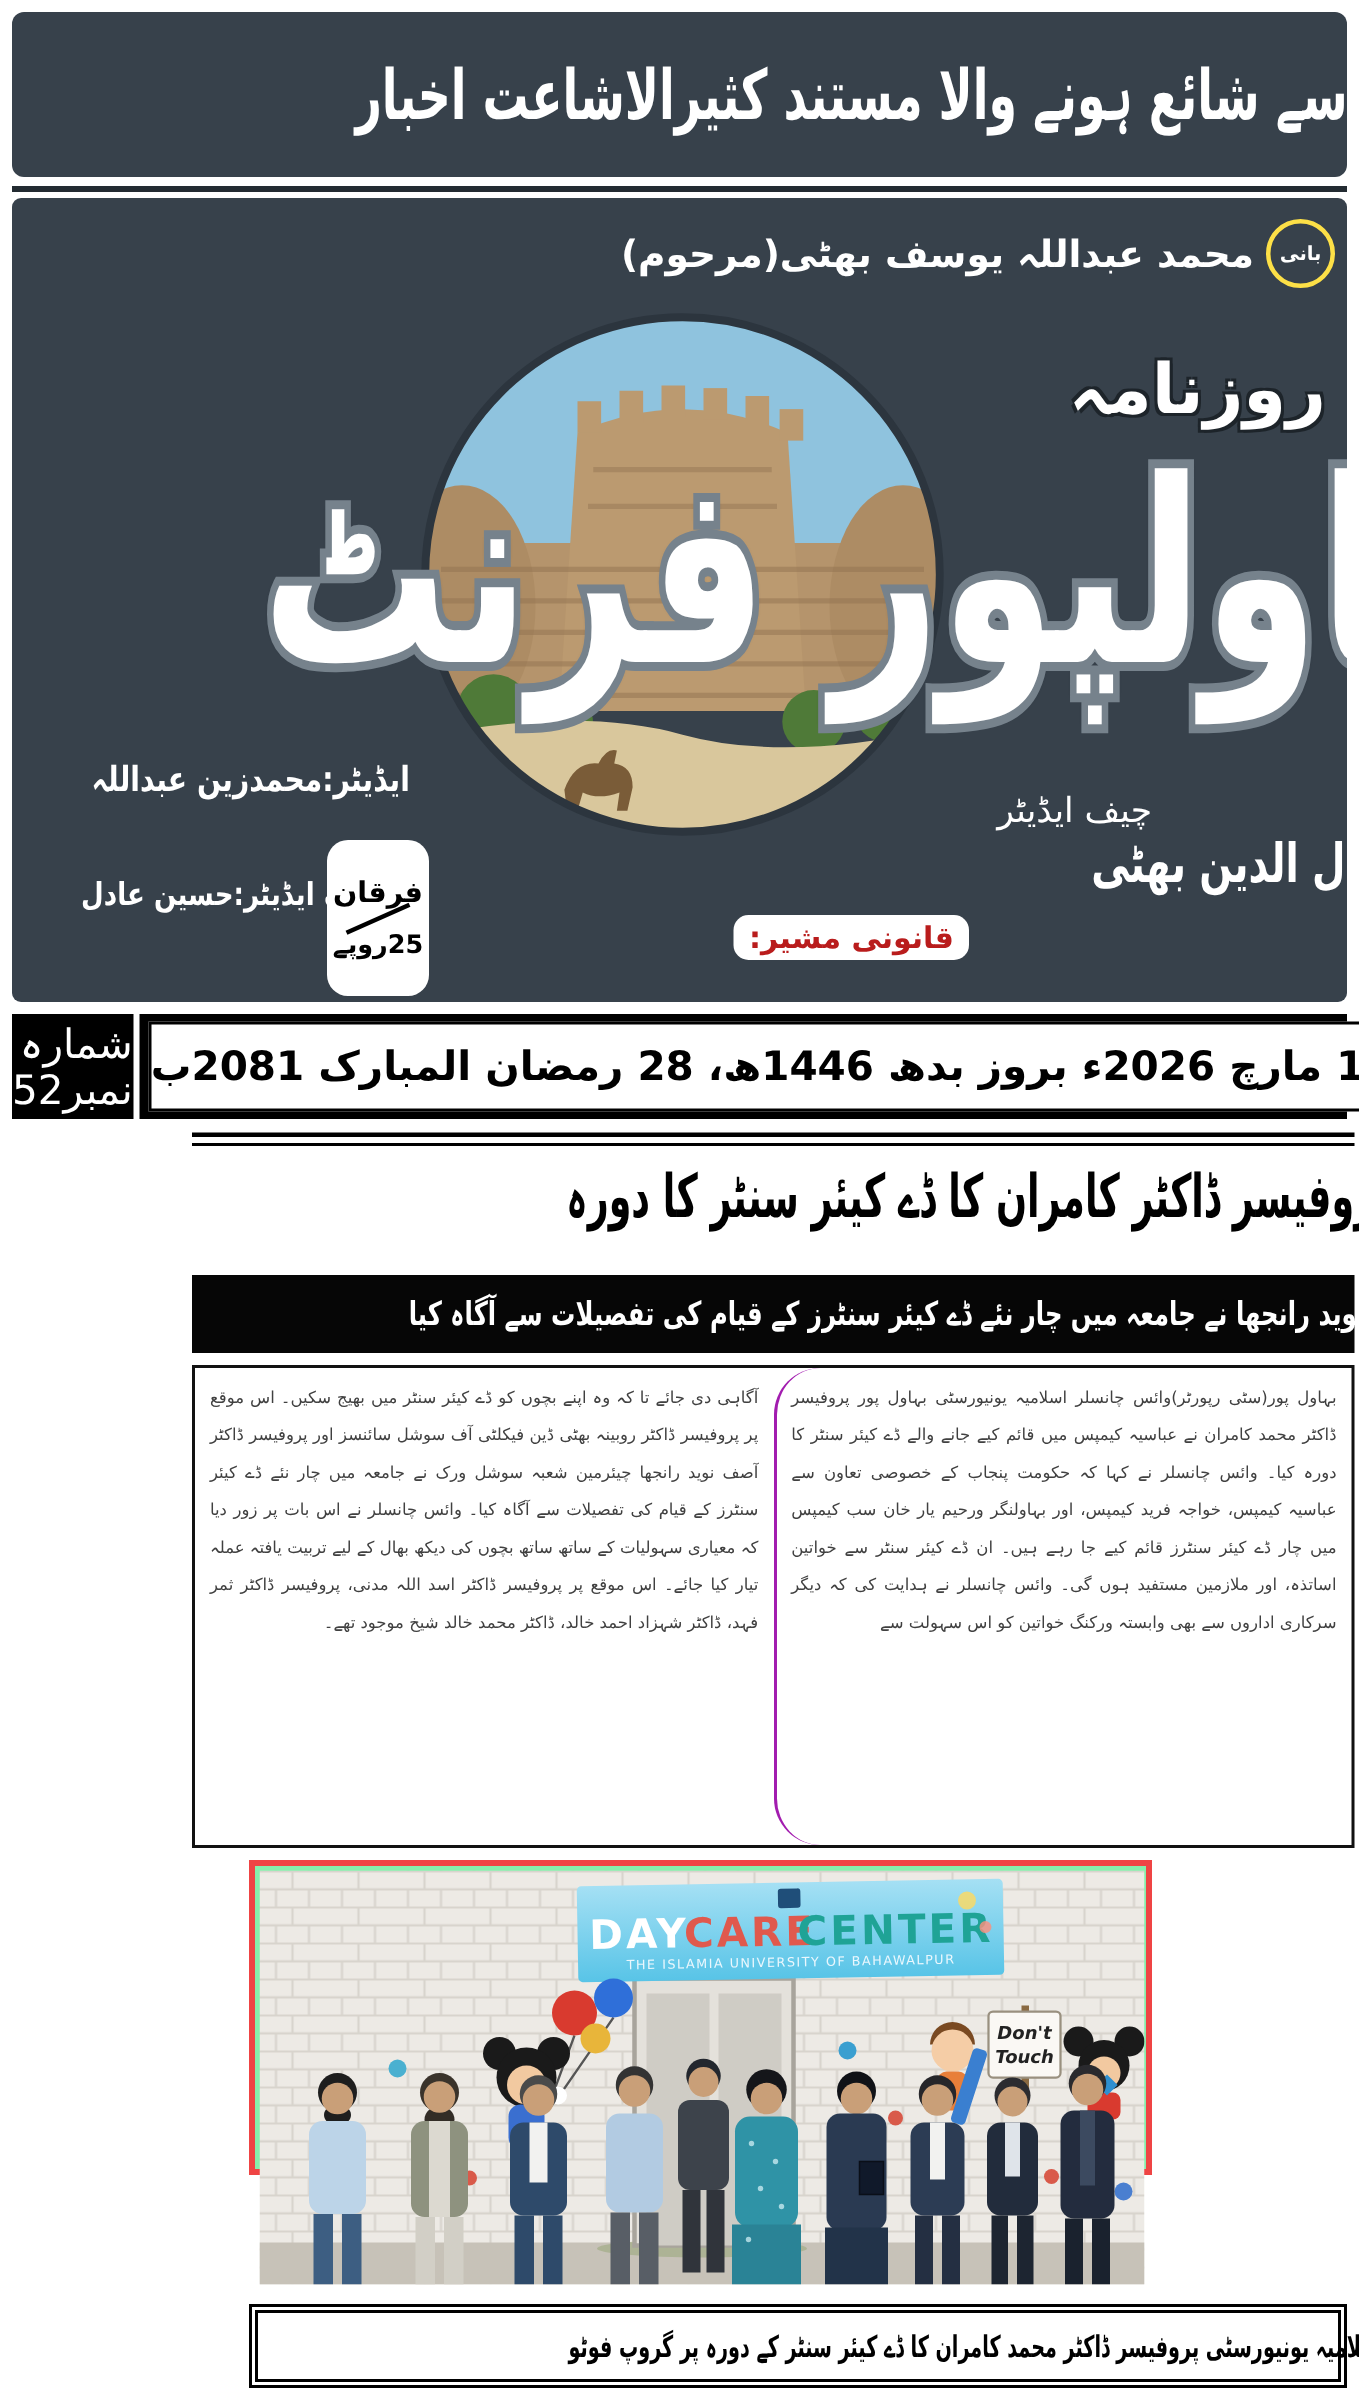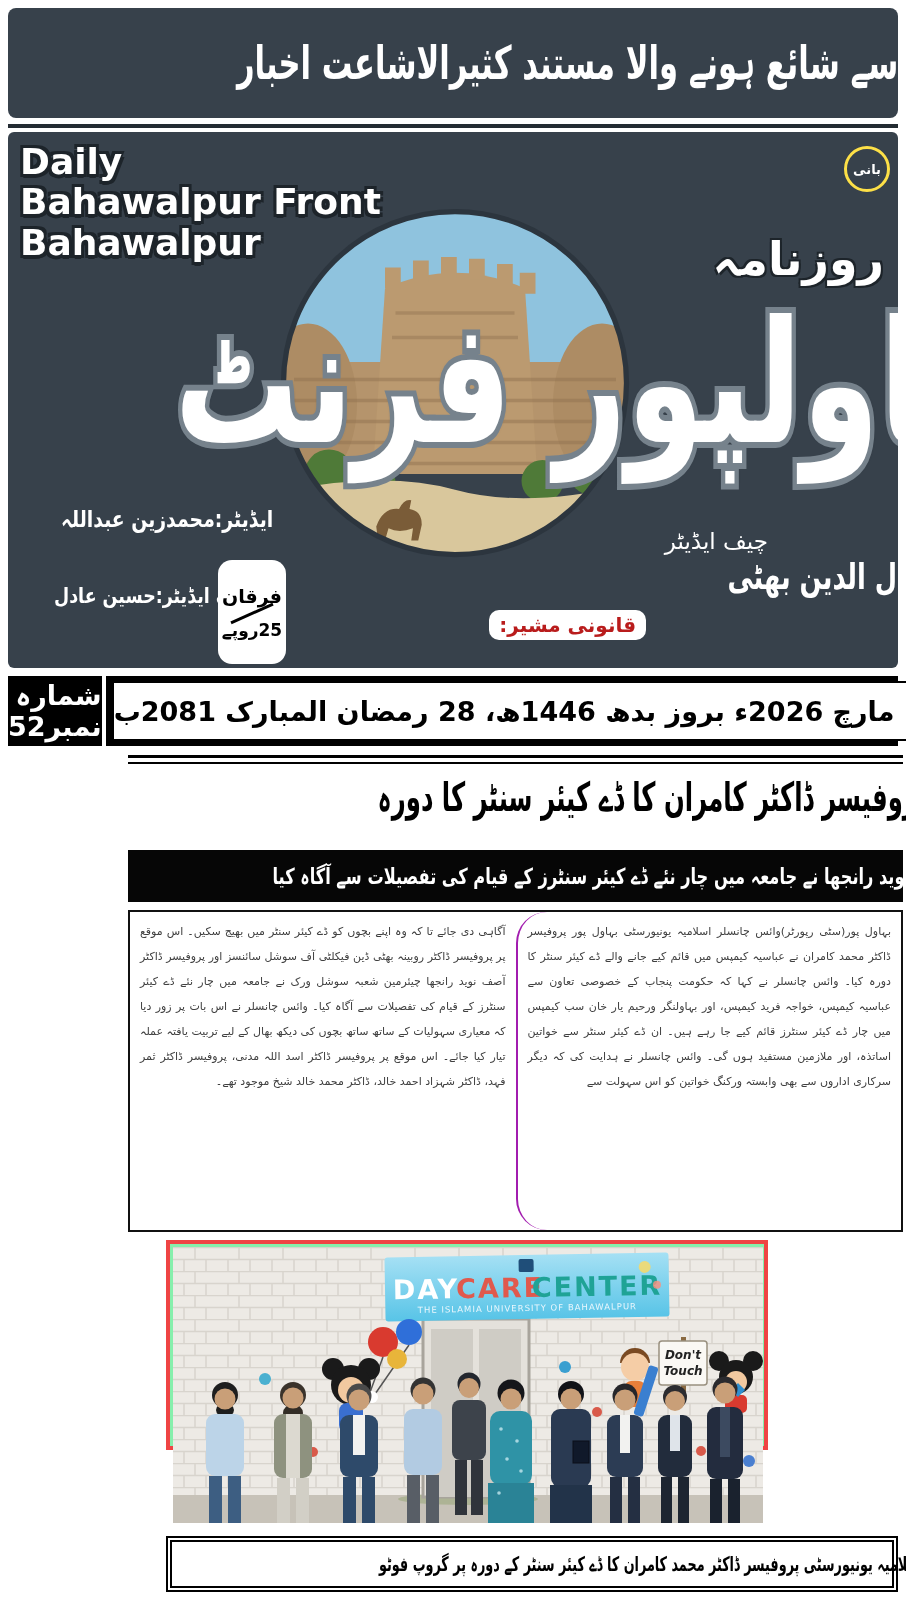--- a/index.html
+++ b/index.html
@@ -44,21 +44,21 @@
   .price-value{font-size:17px;font-weight:bold;direction:rtl;}
   .chief-label{position:absolute;right:130px;top:396px;color:#fff;font-size:23px;font-weight:normal;direction:rtl;z-index:4;}
   .chief-name{position:absolute;right:4px;top:424px;width:208px;text-align:center;z-index:4;}
   .chief-name .fit-text{direction:rtl;color:#fff;font-size:36px;font-weight:bold;}
   .legal-row{position:absolute;right:252px;top:478px;display:flex;direction:rtl;align-items:center;gap:8px;z-index:5;}
   .legal-badge{background:#fff;color:#b91c1c;border-radius:10px;padding:3px 10px;font-size:20px;font-weight:bold;direction:rtl;}
   .legal-name{color:#fff;font-size:20px;font-weight:bold;direction:rtl;white-space:nowrap;}
 
   
   .date-bar{position:absolute;left:8px;top:676px;width:890px;height:70px;background:#000;display:flex;}
-  .cell{display:flex;align-items:center;justify-content:center;color:#fff;font-weight:bold;font-size:27px;direction:rtl;}
+  .cell{display:flex;align-items:center;justify-content:center;color:#fff;font-weight:normal;font-size:27px;direction:rtl;}
   .issue{width:128px;border-right:4px solid #fff;}
   .date-box{flex:1;margin:5px 6px;background:#fff;border:2px solid #000;display:flex;align-items:center;justify-content:center;}
   .db-wrap{width:100%;text-align:center;}
   .date-box .fit-text{direction:rtl;color:#000;font-size:27px;font-weight:bold;}
 
   
   .headline-rules{position:absolute;left:128px;top:755px;width:775px;height:4px;
                   border-top:3px solid #000;border-bottom:2px solid #000;}
   .headline{position:absolute;left:128px;top:774px;width:775px;text-align:center;}
   .headline .fit-text{direction:rtl;color:#000;font-size:40px;font-weight:bold;}
@@ -97,30 +97,26 @@
 <div class="page">
 
   <div class="top-banner">
     <div class="fit-wrap tb-wrap">
       <span class="fit-text tb-text" style="transform: scaleX(0.665138);">قلب پاکستان سے شائع ہونے والا مستند کثیرالاشاعت اخبار</span>
     </div>
   </div>
   <div class="sep-rule"></div>
 
   <div class="masthead">
-    <div class="en-title">
-      <div>Daily</div>
-      <div>Bahawalpur Front</div>
-      <div>Bahawalpur</div>
-    </div>
 
     <div class="founder-row">
       <span class="founder-badge">
         <span>بانی</span>
       </span>
+      <span class="founder-name">محمد عبداللہ یوسف بھٹی(مرحوم)</span>
     </div>
 
     <div class="rozanama">روزنامہ</div>
 
     <svg class="fort" viewBox="0 0 200 200">
       <defs>
           <clipPath id="fc">
             <circle cx="100" cy="100" r="98"></circle>
           </clipPath>
         </defs>

